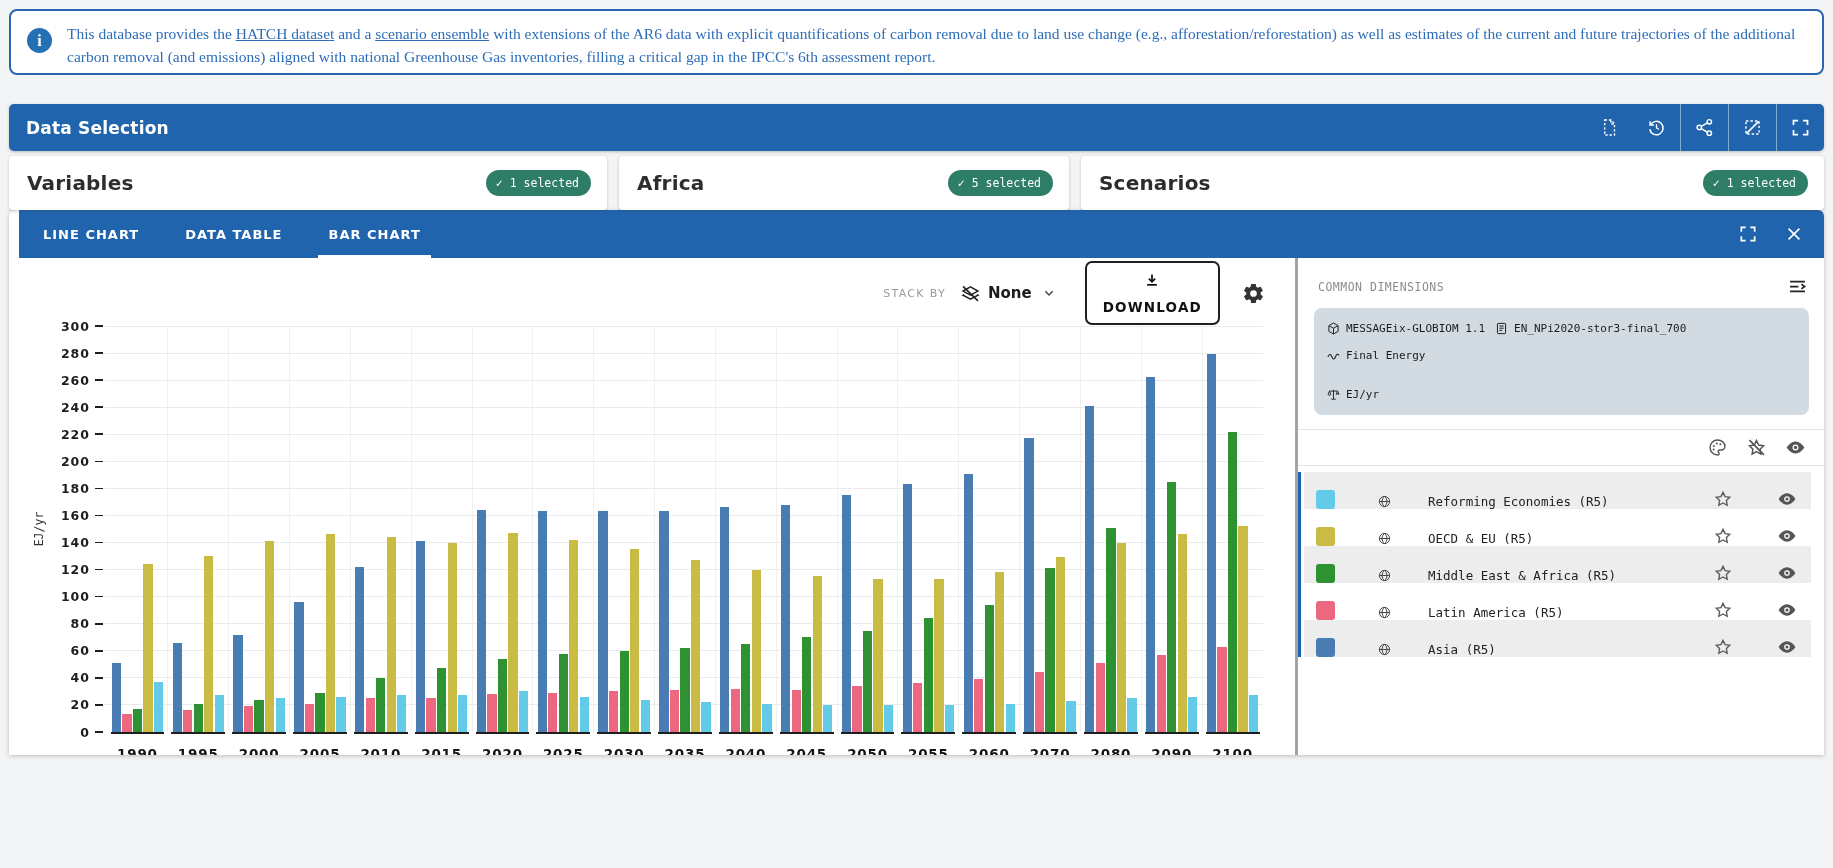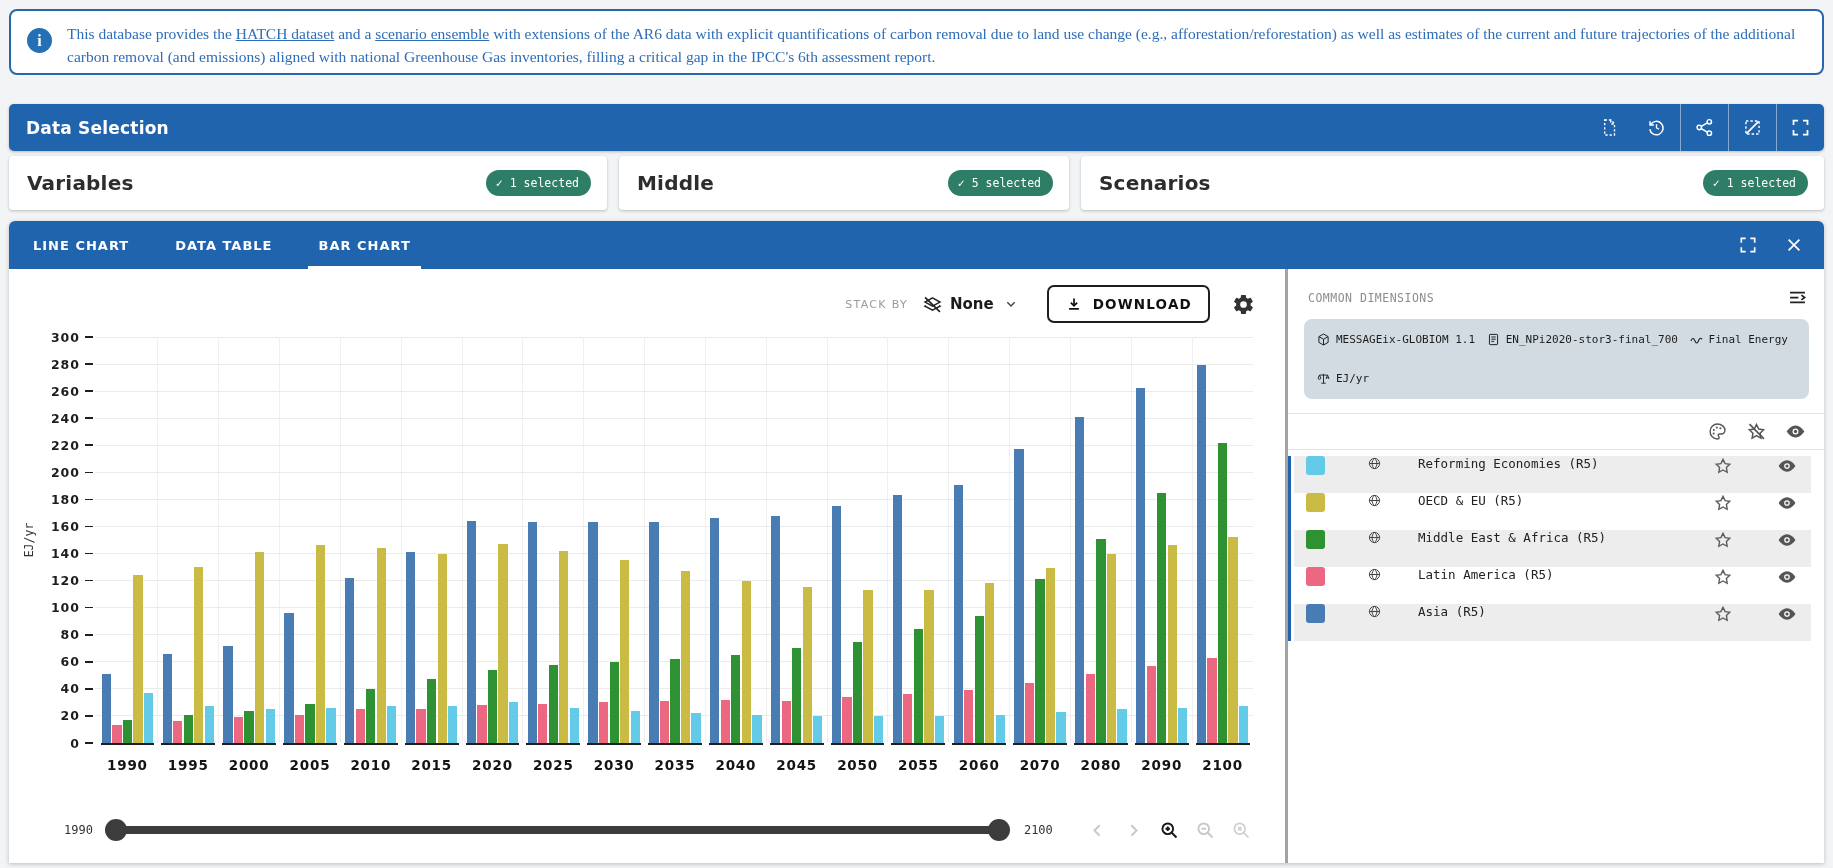--- a/index.html
+++ b/index.html
@@ -30,73 +30,73 @@
   .facets { margin-top:5px; display:flex; gap:12px;border-radius:17px; }
   .fcard { background:#fff; height:54px; border-radius:4px; box-shadow:0 1px 3px rgba(60,64,67,.3);
     display:flex; align-items:center; padding:0 16px 0 18px; cursor:pointer; }
   .fcard.variables { width:598px; } .fcard.regions { width:450px; } .fcard.scenarios { flex:1; }
   .fcard h2 { font-size:20px; font-weight:bold; color:#2d2d2d; letter-spacing:.2px; }
   .badge { margin-left:auto; background:#2e7d66; color:#fff; border-radius:13px;
     font-family:"DejaVu Sans Mono", monospace; font-size:11.5px; padding:6px 12px 6px 10px;
     display:flex; gap:7px; align-items:center; white-space:nowrap; }
 
   
-  .workspace { margin-top:11px; height:642px; background:#fff; border-radius:6px 6px 0 0;
-    box-shadow:0 1px 4px rgba(60,64,67,.3); overflow:hidden; }
+  .workspace { height:545px; background:#fff; border-radius:6px 6px 0 0;
+    box-shadow:0 1px 4px rgba(60,64,67,.3); overflow:hidden;padding-left:10px; }
   .tabbar { height:48px; background:#2164ae; display:flex; align-items:stretch; color:#fff; }
   .tab { position:relative; display:flex; align-items:center; padding:0 22px; margin-left:2px;
     font-size:13px; font-weight:bold; letter-spacing:1px; cursor:pointer; }
   .tab.active::after { content:''; position:absolute; left:12px; right:12px; bottom:0; height:3px; background:#fff; }
   .tab-icons { margin-left:auto; display:flex; align-items:center; gap:26px; padding-right:20px; }
   .tab-icons svg { width:20px; height:20px; cursor:pointer; }
 
   .content { display:flex; height:594px; }
   .chart-pane { width:1276px; position:relative; }
   .side-panel { flex:1; border-left:3px solid #a3a3a3; padding-top:18px; position:relative; }
 
   
   .controls { margin-top:16px; height:38px; display:flex; align-items:center; justify-content:flex-end; padding-right:30px; }
   .stackby-label { color:#9a9a9a; font-size:11px; letter-spacing:1.3px; font-weight:500; }
   .stack-sel { display:flex; align-items:center; gap:7px; margin-left:14px; cursor:pointer; }
   .stack-sel svg.layers { width:21px; height:21px; color:#222; }
   .stack-value { font-size:15px; font-weight:bold; color:#1b1b1b; }
   .stack-sel svg.chev { width:16px; height:16px; color:#444; margin-left:2px; }
   .dl-btn { margin-left:28px; display:flex; align-items:center; gap:10px; border:2px solid #1f1f1f;
     border-radius:7px; padding:8px 16px; background:#fff; font-weight:bold; font-size:13.5px;
-    letter-spacing:1.2px; color:#111; cursor:pointer; font-family:"DejaVu Sans", sans-serif; }
+    letter-spacing:1.2px; color:#111; cursor:pointer; font-family:"DejaVu Sans", sans-serif;flex-direction:column; }
   .dl-btn svg { width:18px; height:18px; }
   .gear { margin-left:22px; width:23px; height:23px; color:#333; cursor:pointer; }
 
   
   .slider-row { height:66px; display:flex; align-items:center; padding-left:55px; }
   .sl-label { font-family:"DejaVu Sans Mono", monospace; font-size:12px; color:#333; }
   .track-wrap { position:relative; width:905px; height:22px; margin:0 14px 0 12px; }
   .track { position:absolute; top:7px; left:8px; right:8px; height:8px; background:#3c3c3c; border-radius:4px; }
   .handle { position:absolute; top:0; width:22px; height:22px; border-radius:50%; background:#3c3c3c; cursor:grab; }
   .handle.left { left:0; } .handle.right { right:0; }
   .sl-nav { display:flex; align-items:center; gap:15px; margin-left:34px; }
   .sl-nav svg { width:21px; height:21px; cursor:pointer; }
 
   
   .sp-head { display:flex; align-items:center; margin:0 16px 0 20px; }
   .sp-title { font-family:"DejaVu Sans Mono", monospace; font-size:11.5px; letter-spacing:.5px; color:#8c8c8c; }
   .collapse { margin-left:auto; width:21px; height:21px; color:#222; cursor:pointer; }
   .dim-box { margin:11px 15px 0 16px; background:#d2dbe2; border-radius:8px; padding:13px 12px;
     font-family:"DejaVu Sans Mono", monospace; font-size:11px; color:#1c1c1c;
-    display:flex; flex-wrap:wrap; row-gap:12px; align-items:center;justify-content:space-between; }
+    display:flex; flex-wrap:wrap; row-gap:12px; align-items:center; }
   .chip { display:inline-flex; align-items:center; gap:5px; margin-right:9px; white-space:nowrap; }
   .chip svg { width:15px; height:15px; color:#222; flex:0 0 15px; }
   .dim-break { flex-basis:100%; height:0; }
   .sp-divider { margin-top:14px; border-top:1px solid #e4e4e4; }
   .sp-icons { height:36px; display:flex; align-items:center; justify-content:flex-end; gap:18px;
     padding:0 18px; border-bottom:1px solid #e4e4e4; }
   .sp-icons svg { width:21px; height:21px; color:#555; cursor:pointer; }
   .legend-wrap { position:relative; margin:6px 13px 0 0; padding-left:6px; }
   .legend-wrap::before { content:''; position:absolute; left:0; top:0; width:3px; height:100%; background:#2164ae; }
-  .legend-row { height:37px; display:flex; align-items:flex-start; padding:0 14px 0 12px; background:#fff;gap:28px; }
+  .legend-row { height:37px; display:flex; align-items:flex-end; padding:0 14px 0 12px; background:#fff;gap:28px; }
   .legend-row.alt { background:#ededed; }
   .swatch { width:19px; height:19px; border-radius:3px; flex:0 0 19px; }
   .gicon { width:15px; height:15px; color:#444; margin-left:14px; flex:0 0 15px; }
   .gicon svg { width:15px; height:15px; display:block; }
   .llabel { font-family:"DejaVu Sans Mono", monospace; font-size:12.5px; color:#222; margin-left:8px; }
   .lspace { flex:1; }
   .licon { width:20px; height:20px; color:#5c5c5c; cursor:pointer; }
   .licon svg { width:20px; height:20px; display:block; }
   .licon.eye { margin-left:16px; color:#555; }
 </style>
@@ -155,21 +155,21 @@
 
   <div class="facets">
     <div class="fcard variables">
       <h2>Variables</h2>
       <span class="badge">
         <span>✓</span>
         <span>1 selected</span>
       </span>
     </div>
     <div class="fcard regions">
-      <h2>Middle</h2>
+      <h2>Africa</h2>
       <span class="badge">
         <span>✓</span>
         <span>5 selected</span>
       </span>
     </div>
     <div class="fcard scenarios">
       <h2>Scenarios</h2>
       <span class="badge">
         <span>✓</span>
         <span>1 selected</span>

